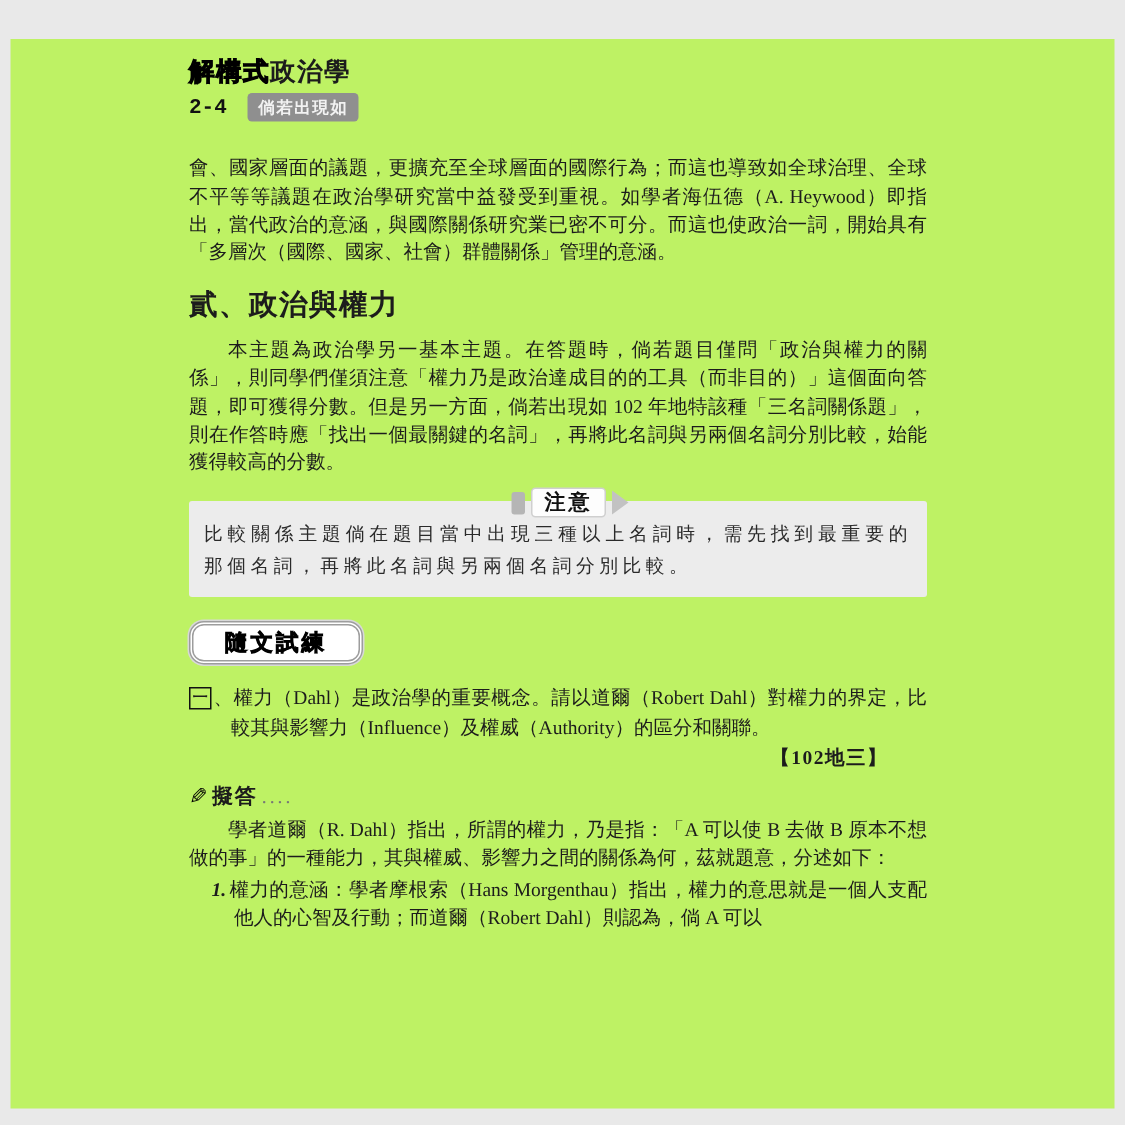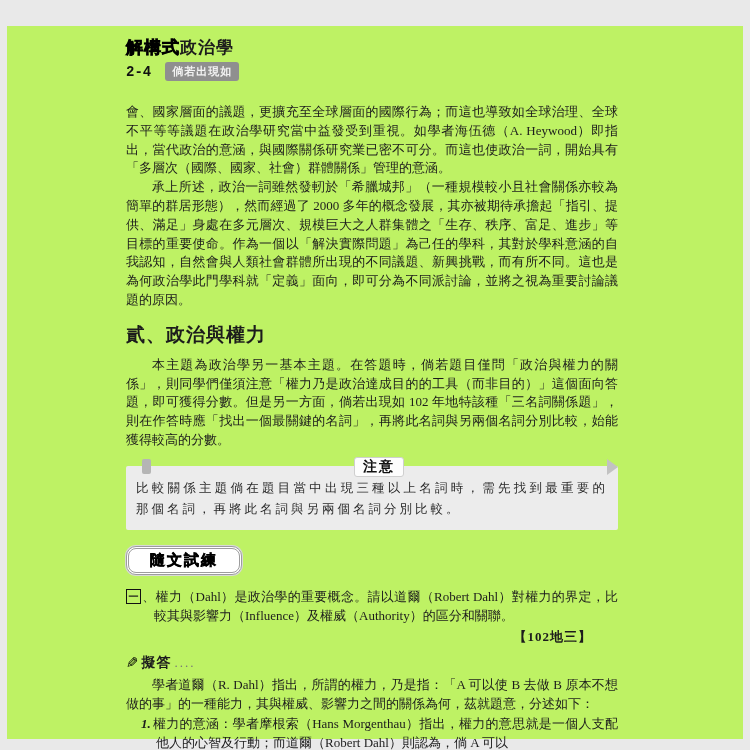--- a/index.html
+++ b/index.html
@@ -51,21 +51,21 @@
     font-weight:900;font-size:19px;letter-spacing:1px;
     margin:12px 0 8px 0;
   }
   
   .notice{
     margin-top:16px;background:#ececec;border-radius:2px;
     padding:12px 10px 10px 10px;position:relative;
   }
   .notice-tab{
     position:absolute;top:-9px;left:16px;right:0;
-    display:flex;justify-content:space-between;align-items:center;gap:4px;
+    display:flex;justify-content:center;align-items:center;gap:4px;
   }
   .notice-bar{
     width:9px;height:15px;background:#b5b5b5;border-radius:2px;
   }
   .notice-label{
     background:#fdfdfd;border:1px solid #cfcfcf;border-radius:3px;
     padding:0 8px;font-family:"Liberation Sans","DejaVu Sans",sans-serif;
     font-weight:900;font-size:14px;letter-spacing:2px;color:#111;
   }
   .notice-arrow{
@@ -135,21 +135,20 @@
     <div class="brandline">
       <span class="brand">解構式</span><span class="subject">政治學</span>
     </div>
     <div class="pageline">
       <span class="page-no">2-4</span>
       <span class="sec-badge">倘若出現如</span>
     </div>
 
     
     <div class="para p1">會、國家層面的議題，更擴充至全球層面的國際行為；而這也導致如全球治理、全球不平等等議題在政治學研究當中益發受到重視。如學者海伍德（A. Heywood）即指出，當代政治的意涵，與國際關係研究業已密不可分。而這也使政治一詞，開始具有「多層次（國際、國家、社會）群體關係」管理的意涵。</div>
-    <div class="para indent">承上所述，政治一詞雖然發軔於「希臘城邦」（一種規模較小且社會關係亦較為簡單的群居形態），然而經過了 2000 多年的概念發展，其亦被期待承擔起「指引、提供、滿足」身處在多元層次、規模巨大之人群集體之「生存、秩序、富足、進步」等目標的重要使命。作為一個以「解決實際問題」為己任的學科，其對於學科意涵的自我認知，自然會與人類社會群體所出現的不同議題、新興挑戰，而有所不同。這也是為何政治學此門學科就「定義」面向，即可分為不同派討論，並將之視為重要討論議題的原因。</div>
 
     <div class="heading">貳、政治與權力</div>
 
     <div class="para indent">本主題為政治學另一基本主題。在答題時，倘若題目僅問「政治與權力的關係」，則同學們僅須注意「權力乃是政治達成目的的工具（而非目的）」這個面向答題，即可獲得分數。但是另一方面，倘若出現如 102 年地特該種「三名詞關係題」，則在作答時應「找出一個最關鍵的名詞」，再將此名詞與另兩個名詞分別比較，始能獲得較高的分數。</div>
 
     
     <div class="notice">
       <div class="notice-tab">
         <span class="notice-bar"></span>
         <span class="notice-label">注意</span>

